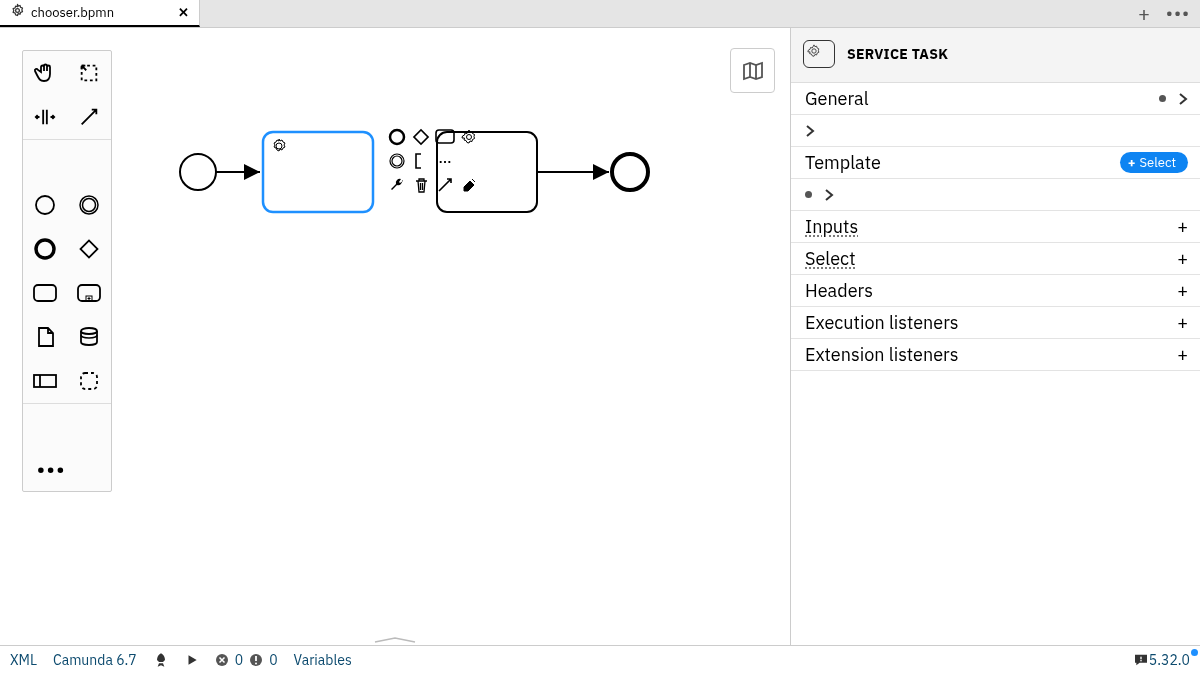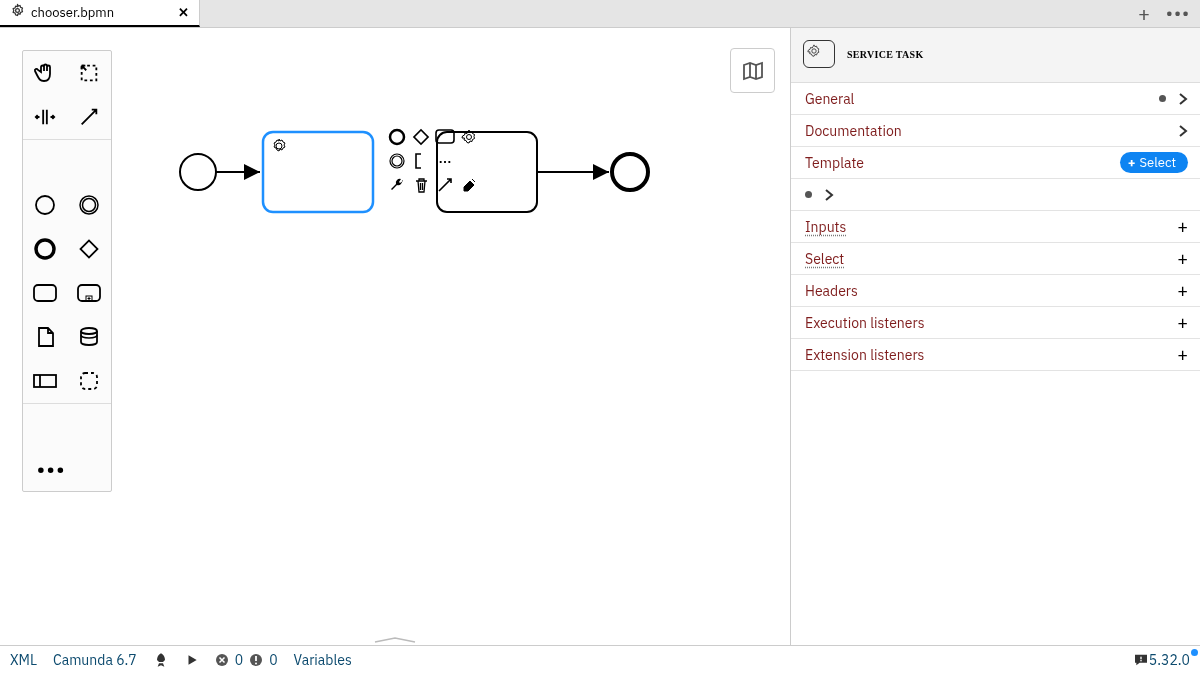--- a/index.html
+++ b/index.html
@@ -117,32 +117,32 @@
       background: #f4f4f4;
       border-bottom: 1px solid #ddd;
     }
     .props-header .icon-wrap {
       width: 32px; height: 28px;
       border: 1.5px solid #333;
       border-radius: 6px;
       display:flex; align-items:flex-start; justify-content:flex-start;
       padding: 3px;
     }
-    .props-title { font-weight: 700; font-size: 10px; letter-spacing: 0.3px; font-family: Liberation Serif, serif;}
+    .props-title { font-weight: 700; font-size: 14px; letter-spacing: 0.3px;}
     .prop-row {
       display: flex;
       align-items: center;
       padding: 7px 12px 7px 14px;
       border-bottom: 1px solid #e3e3e3;
       height: 32px;
     }
     .prop-row .label {
       flex: 1;
-      font-size: 14px;
-      color: #7f1d1d;
+      font-size: 18px;
+      color: #000000;
     }
     .prop-row .label.dotted {
       text-decoration-line: underline;
       text-decoration-style: dotted;
       text-decoration-color: #7a7a7a;
       text-underline-offset: 3px;
     }
     .prop-row .actions { display:flex; align-items:center; gap: 12px;}
     .dot-badge { width:7px; height:7px; border-radius:50%; background:#555; }
     .select-pill {
@@ -419,21 +419,20 @@
         <span class="dot-badge"></span>
         <span class="chev">
             <svg width="10" height="14">
               <path d="M2 2l6 5-6 5" stroke="#333" stroke-width="2" fill="none"></path>
             </svg>
           </span>
       </div>
     </div>
 
     <div class="prop-row">
-      <span class="label">Documentation</span>
       <div class="actions">
         <span class="chev">
             <svg width="10" height="14">
               <path d="M2 2l6 5-6 5" stroke="#333" stroke-width="2" fill="none"></path>
             </svg>
           </span>
       </div>
     </div>
 
     <div class="prop-row">

